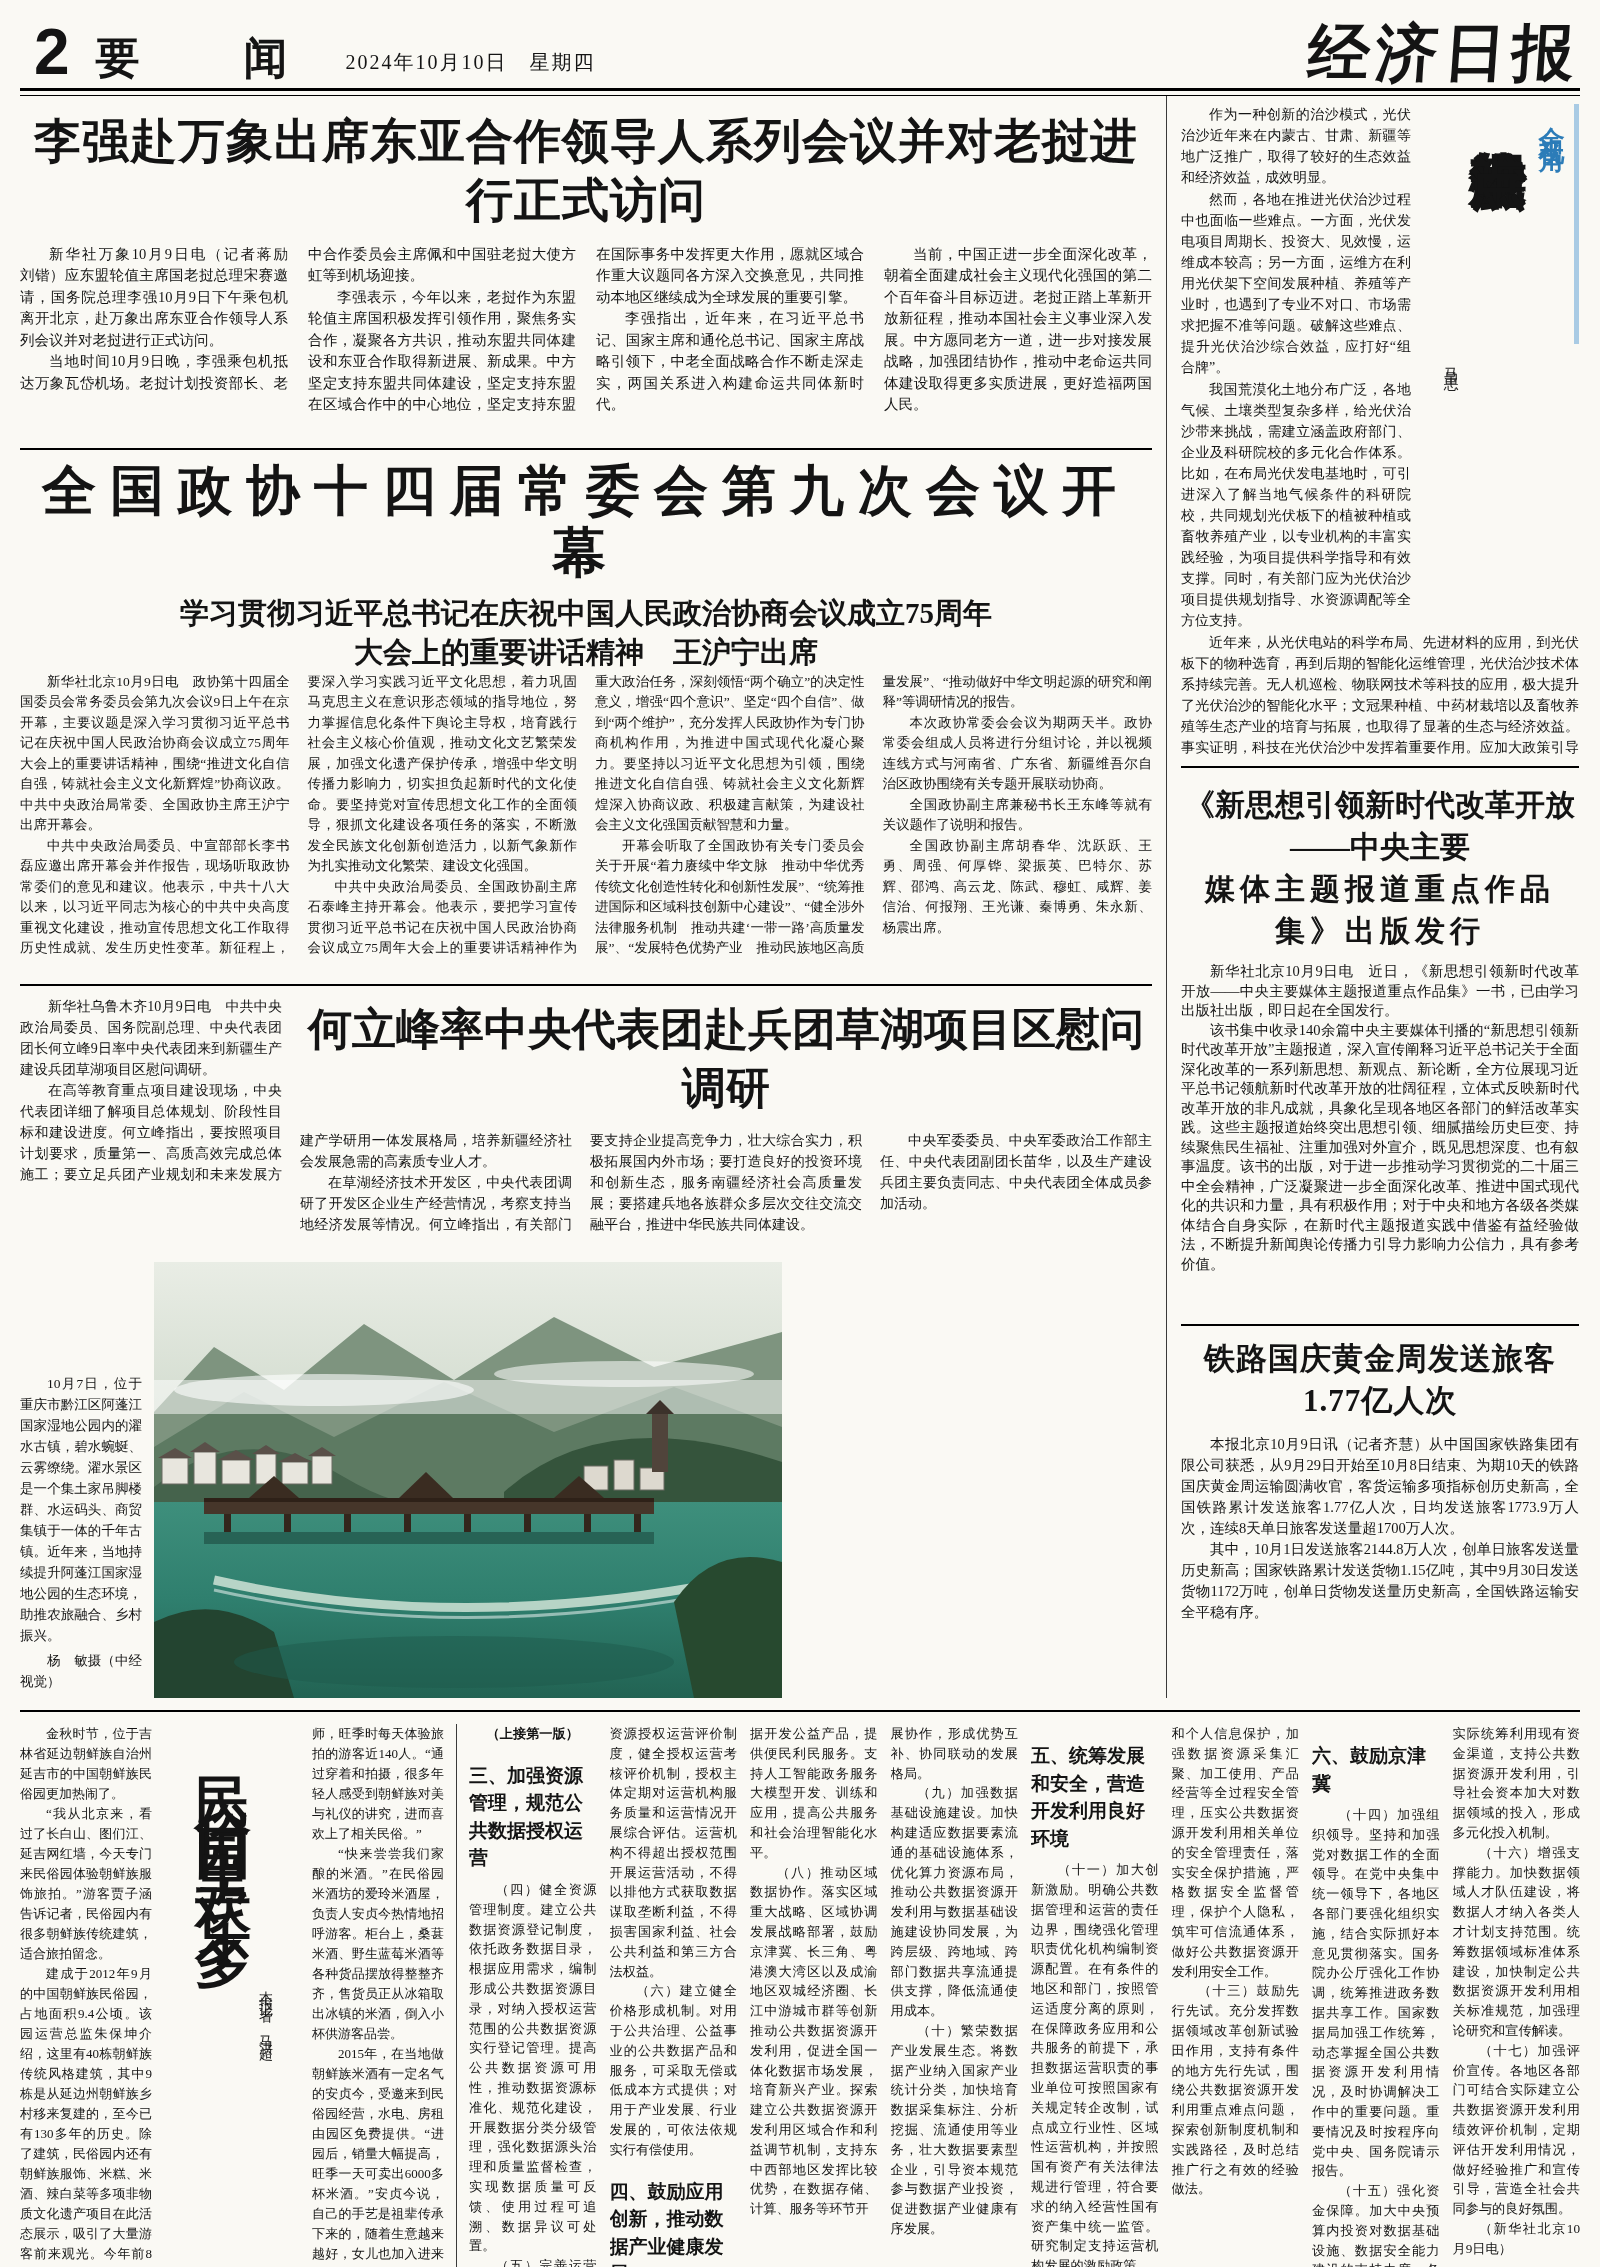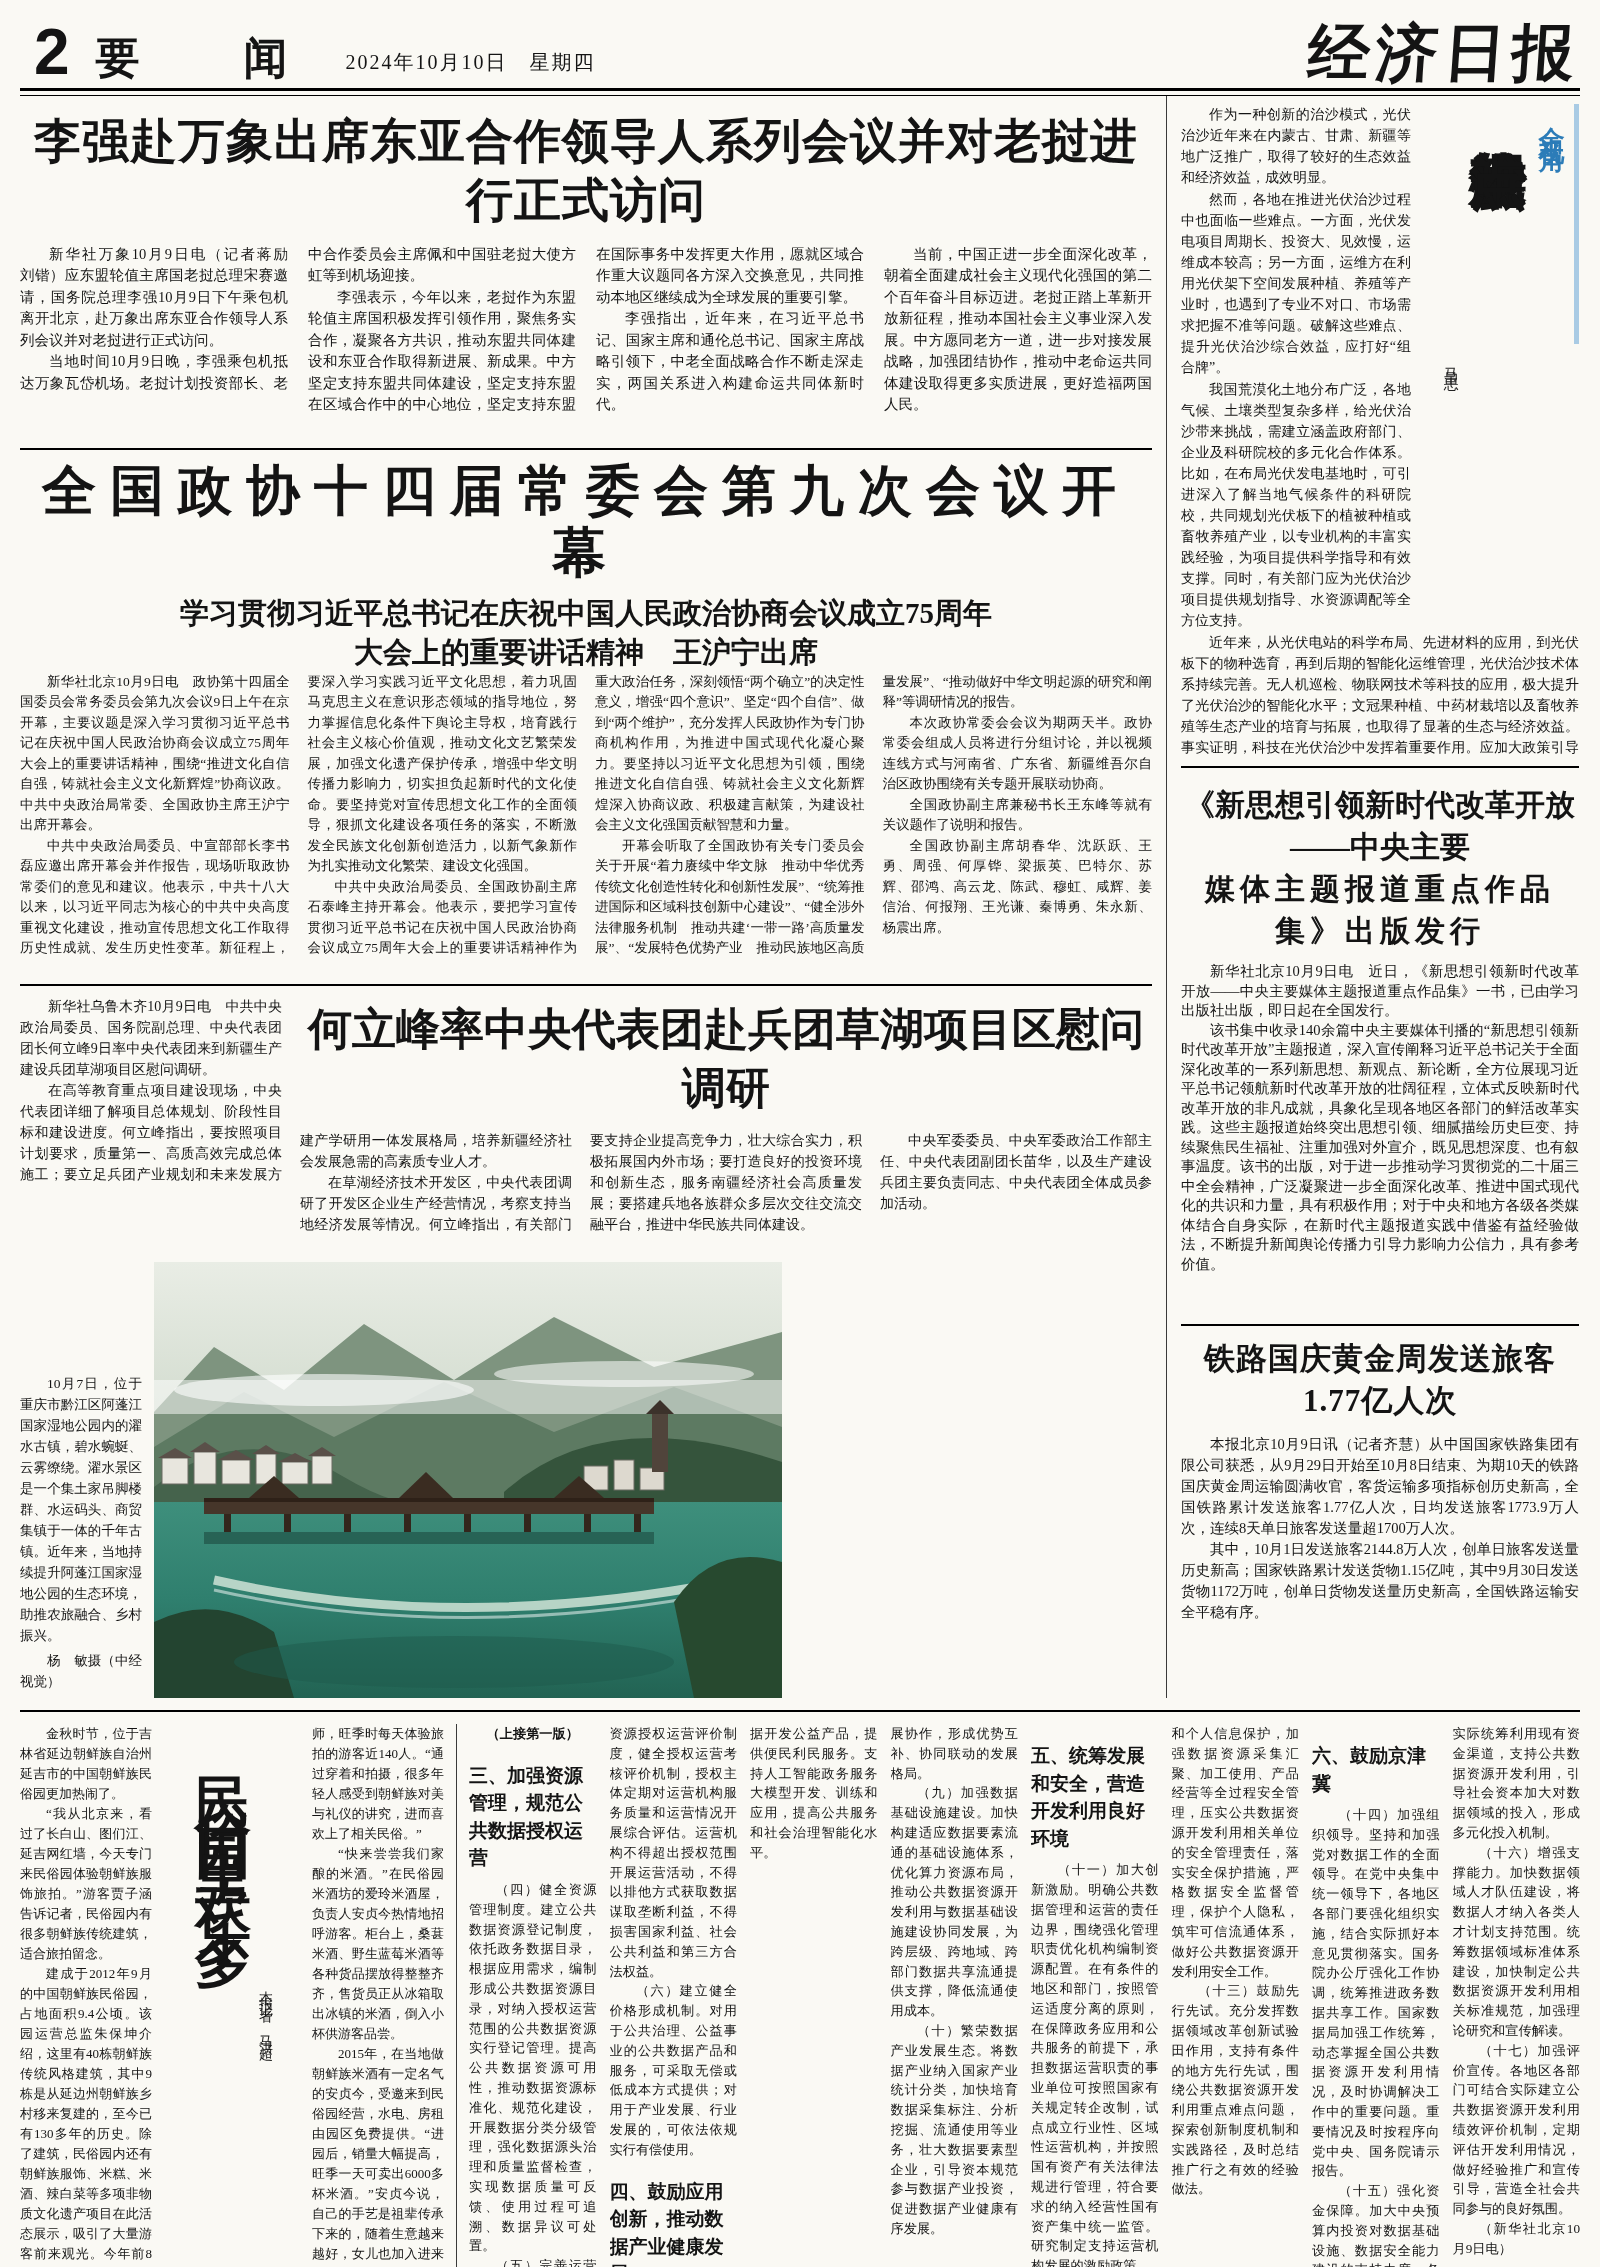--- a/index.html
+++ b/index.html
@@ -275,20 +275,21 @@
           <p>（五）完善运营监督。建设文化强国</p>
         </div>
       <div class="cont-col first-cont">
           <p>资源授权运营评价制度，健全授权运营考核评价机制，授权主体定期对运营机构服务质量和运营情况开展综合评估。运营机构不得超出授权范围开展运营活动，不得以排他方式获取数据谋取垄断利益，不得损害国家利益、社会公共利益和第三方合法权益。</p>
           <p>（六）建立健全价格形成机制。对用于公共治理、公益事业的公共数据产品和服务，可采取无偿或低成本方式提供；对用于产业发展、行业发展的，可依法依规实行有偿使用。</p>
           <div class="sec-h">四、鼓励应用创新，推动数据产业健康发展</div>
           <p>（七）丰富数据应用场景。在市场需求大、数据资源多的行业领域，拓展应用场景，鼓励依托公共数</p>
         </div>
       <div class="cont-col first-cont">
           <p>据开发公益产品，提供便民利民服务。支持人工智能政务服务大模型开发、训练和应用，提高公共服务和社会治理智能化水平。</p>
+          <p>（八）推动区域数据协作。落实区域重大战略、区域协调发展战略部署，鼓励京津冀、长三角、粤港澳大湾区以及成渝地区双城经济圈、长江中游城市群等创新推动公共数据资源开发利用，促进全国一体化数据市场发展，培育新兴产业。探索建立公共数据资源开发利用区域合作和利益调节机制，支持东中西部地区发挥比较优势，在数据存储、计算、服务等环节开</p>
         </div>
       <div class="cont-col first-cont">
           <p>展协作，形成优势互补、协同联动的发展格局。</p>
           <p>（九）加强数据基础设施建设。加快构建适应数据要素流通的基础设施体系，优化算力资源布局，推动公共数据资源开发利用与数据基础设施建设协同发展，为跨层级、跨地域、跨部门数据共享流通提供支撑，降低流通使用成本。</p>
           <p>（十）繁荣数据产业发展生态。将数据产业纳入国家产业统计分类，加快培育数据采集标注、分析挖掘、流通使用等业务，壮大数据要素型企业，引导资本规范参与数据产业投资，促进数据产业健康有序发展。</p>
         </div>
       <div class="cont-col">
           <div class="sec-h">五、统筹发展和安全，营造开发利用良好环境</div>
           <p>（十一）加大创新激励。明确公共数据管理和运营的责任边界，围绕强化管理职责优化机构编制资源配置。在有条件的地区和部门，按照管运适度分离的原则，在保障政务应用和公共服务的前提下，承担数据运营职责的事业单位可按照国家有关规定转企改制，试点成立行业性、区域性运营机构，并按照国有资产有关法律法规进行管理，符合要求的纳入经营性国有资产集中统一监管。研究制定支持运营机构发展的激励政策。</p>
           <p>（十二）加强安全管理。强化数据安全</p>

